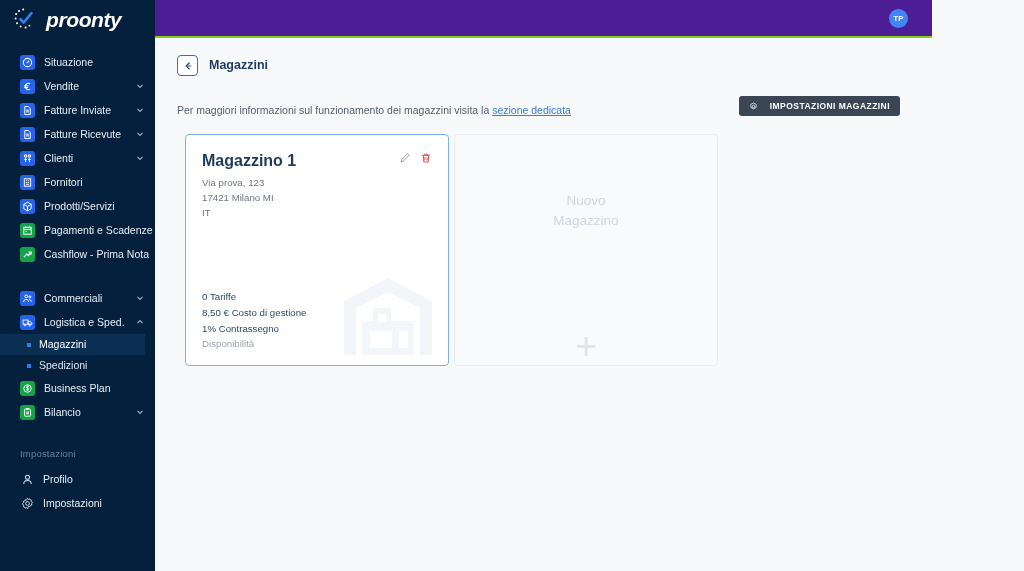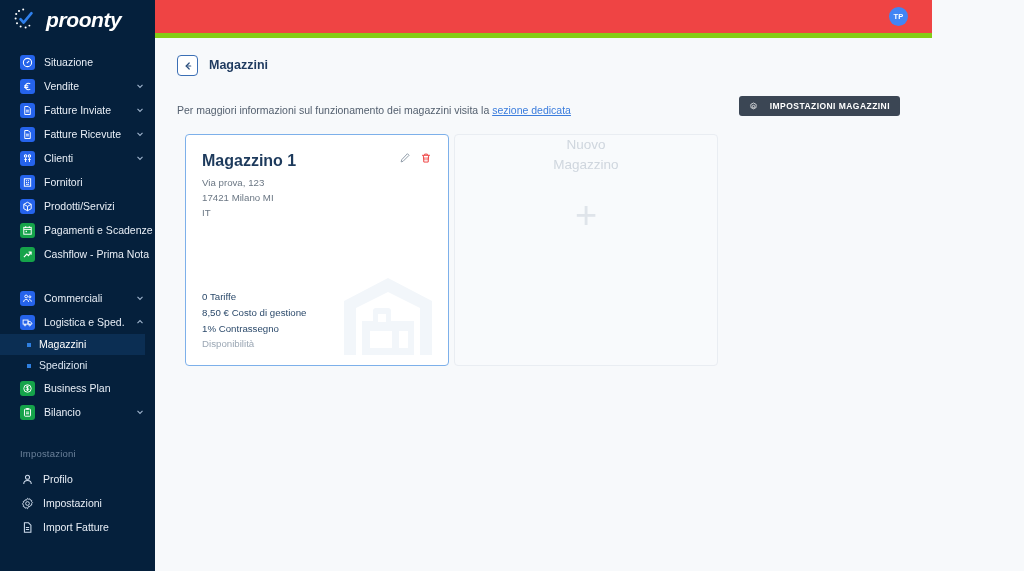--- a/index.html
+++ b/index.html
@@ -105,24 +105,24 @@
 
   
   #main {
     flex: 1 1 auto; height: 571px;
     display: flex; flex-direction: column;
     background: #f7f9fb;
     min-width: 0;
   }
   #topbar {
     height: 38px; flex: 0 0 38px;
-    background: #ef4444;
+    background: #4c1d95;
     display: flex; align-items: center; justify-content: flex-end;
     padding-right: 24px;
-    border-bottom: 5px solid #84cc16;
+    border-bottom: 2px solid #84cc16;
   }
   #avatar {
     width: 19px; height: 19px; border-radius: 50%;
     background: #4285f4;
     color: #ffffff;
     font-size: 7.5px;
     font-weight: bold;
     display: flex; align-items: center; justify-content: center;
     letter-spacing: 0.3px;
     cursor: pointer;
@@ -231,22 +231,23 @@
     position: relative; z-index: 2;
   }
   .stat { font-size: 9.7px; color: #2c4a6b; line-height: 1.62; }
   .stat.muted { color: #9ba7b4; }
 
   #new-card {
     background: #f8fafc;
     border: 1.2px solid #e9edf2;
     display: flex; flex-direction: column;
     align-items: center;
-    justify-content: flex-start;
-    cursor: pointer;
+    justify-content: space-between;
+    cursor: pointer;
+    padding-top: 56px;
   }
   #new-card-label {
     font-size: 13.5px;
     color: #cfd6de;
     text-align: center;
     line-height: 1.45;
   }
   #new-card-plus {
     margin-top: 22px;
     color: #dfe4ea;
@@ -483,29 +484,20 @@
       <div class="nav-item plain" style="height:24px">
         <span class="nav-icon">
           <svg viewBox="0 0 16 16" fill="none" stroke="currentColor" stroke-width="1.2">
               <circle cx="8" cy="8" r="2.3"></circle>
               <path d="M8 1.6l1.3 1.1 1.6-.4.7 1.5 1.6.5-.2 1.6 1.1 1.2-1.1 1.2.2 1.6-1.6.5-.7 1.5-1.6-.4L8 14.4l-1.3-1.1-1.6.4-.7-1.5-1.6-.5.2-1.6L1.9 8.3 3 7.1l-.2-1.6 1.6-.5.7-1.5 1.6.4z"></path>
             </svg>
         </span>
         <span class="nav-label">Impostazioni</span>
       </div>
 
-      <div class="nav-item plain" style="height:24px">
-        <span class="nav-icon">
-          <svg viewBox="0 0 16 16" fill="none" stroke="currentColor" stroke-width="1.3">
-              <path d="M4.2 2.2h5l3 3v8.6h-8z"></path>
-              <path d="M6 8h4M6 10.4h4"></path>
-            </svg>
-        </span>
-        <span class="nav-label">Import Fatture</span>
-      </div>
 
     </div>
   </aside>
 
   <section id="main">
 
     <div id="topbar">
       <div id="avatar">TP</div>
     </div>
 

